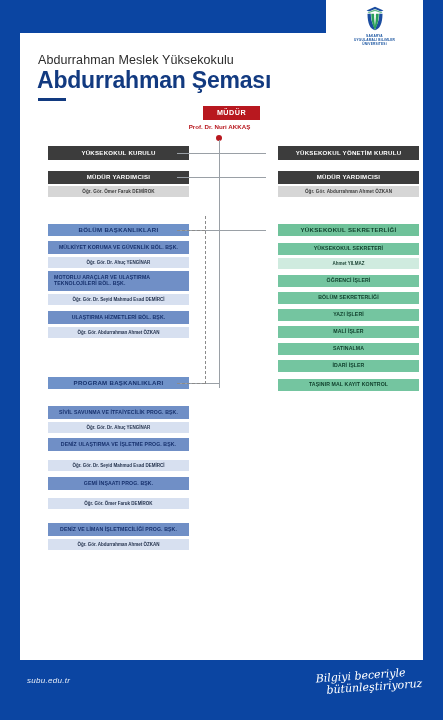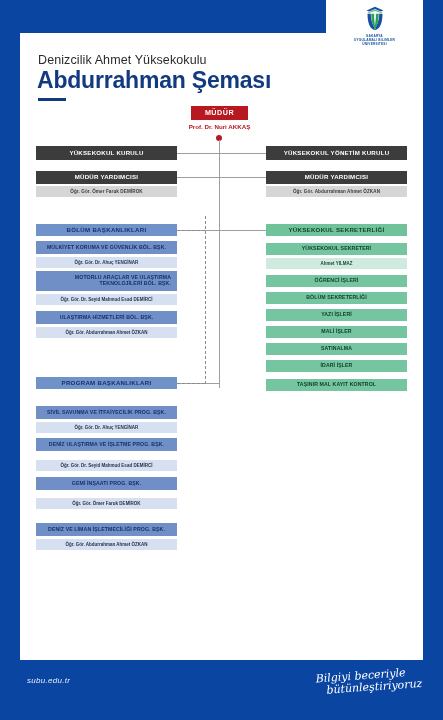--- a/index.html
+++ b/index.html
@@ -71,22 +71,23 @@
   .vline{position:absolute;width:0;border-left:1px solid #9aa0a6;}
   .hline{position:absolute;height:0;border-top:1px solid #9aa0a6;}
   .vdash{position:absolute;width:0;border-left:1px dashed #8b8b8b;}
   .hdash{position:absolute;height:0;border-top:1px dashed #8b8b8b;}
 
   
   .box{
     position:absolute;
     box-sizing:border-box;
     display:flex;align-items:center;justify-content:center;
-    text-align:right;
+    text-align:left;
     line-height:1.12;
+    margin-left:12px;
   }
   .dark{background:#3c3c3c;color:#ffffff;font-weight:bold;font-size:6.1px;letter-spacing:.25px;}
   .lightgrey{background:#d6d6d6;color:#3a3a3a;font-weight:bold;font-size:4.6px;letter-spacing:.1px;}
   .blue-head{background:#6f92c9;color:#15306b;font-weight:bold;font-size:6.1px;letter-spacing:.3px;}
   .blue-box{background:#708fc6;color:#16306c;font-weight:bold;font-size:5.2px;letter-spacing:.1px;}
   .blue-name{background:#d7e0f0;color:#24324d;font-weight:bold;font-size:4.5px;}
   .green-head{background:#6fc29a;color:#10402c;font-weight:bold;font-size:6.1px;letter-spacing:.3px;}
   .green-box{background:#74c5a0;color:#10402c;font-weight:bold;font-size:5.2px;letter-spacing:.1px;}
   .green-name{background:#cfebdf;color:#1d4536;font-weight:bold;font-size:4.5px;}
 
@@ -121,21 +122,21 @@
     <path d="M48 23 C48 44 42 56 32 58 C34 48 41 42 41 23 Z" fill="#1b4da0"></path>
     <path d="M40 23 C40 42 35 50 32 58 C31 48 34 40 34 23 Z" fill="#2aa05a"></path>
   </svg>
   <div id="logo-text">
     <span>SAKARYA</span><br>
     <span>UYGULAMALI BİLİMLER</span><br>
     <span>ÜNİVERSİTESİ</span>
   </div>
 </div>
 
-<div id="subtitle">Denizcilik Ahmet Yüksekokulu</div>
+<div id="subtitle">Abdurrahman Meslek Yüksekokulu</div>
 <div id="title">Abdurrahman Şeması</div>
 <div id="title-rule"></div>
 
 <div id="mudur-box" class="box">MÜDÜR</div>
 <div id="mudur-name">Prof. Dr. Nuri AKKAŞ</div>
 <div id="mudur-dot"></div>
 
 <div class="vline" style="left:219px;top:140px;height:248px;"></div>
 
 <div class="box dark" style="left:36px;top:146px;width:141px;height:14px;">YÜKSEKOKUL KURULU</div>

